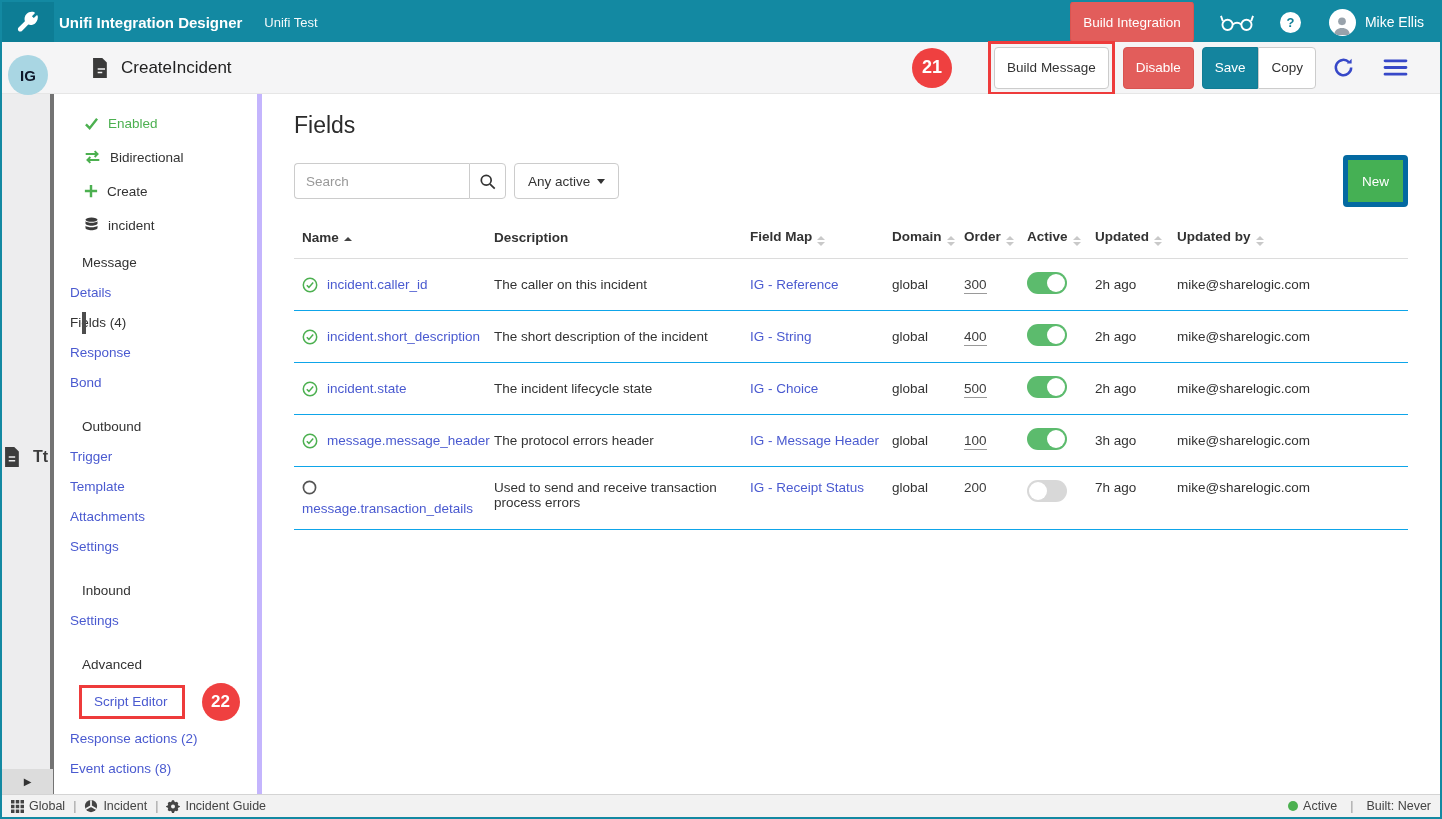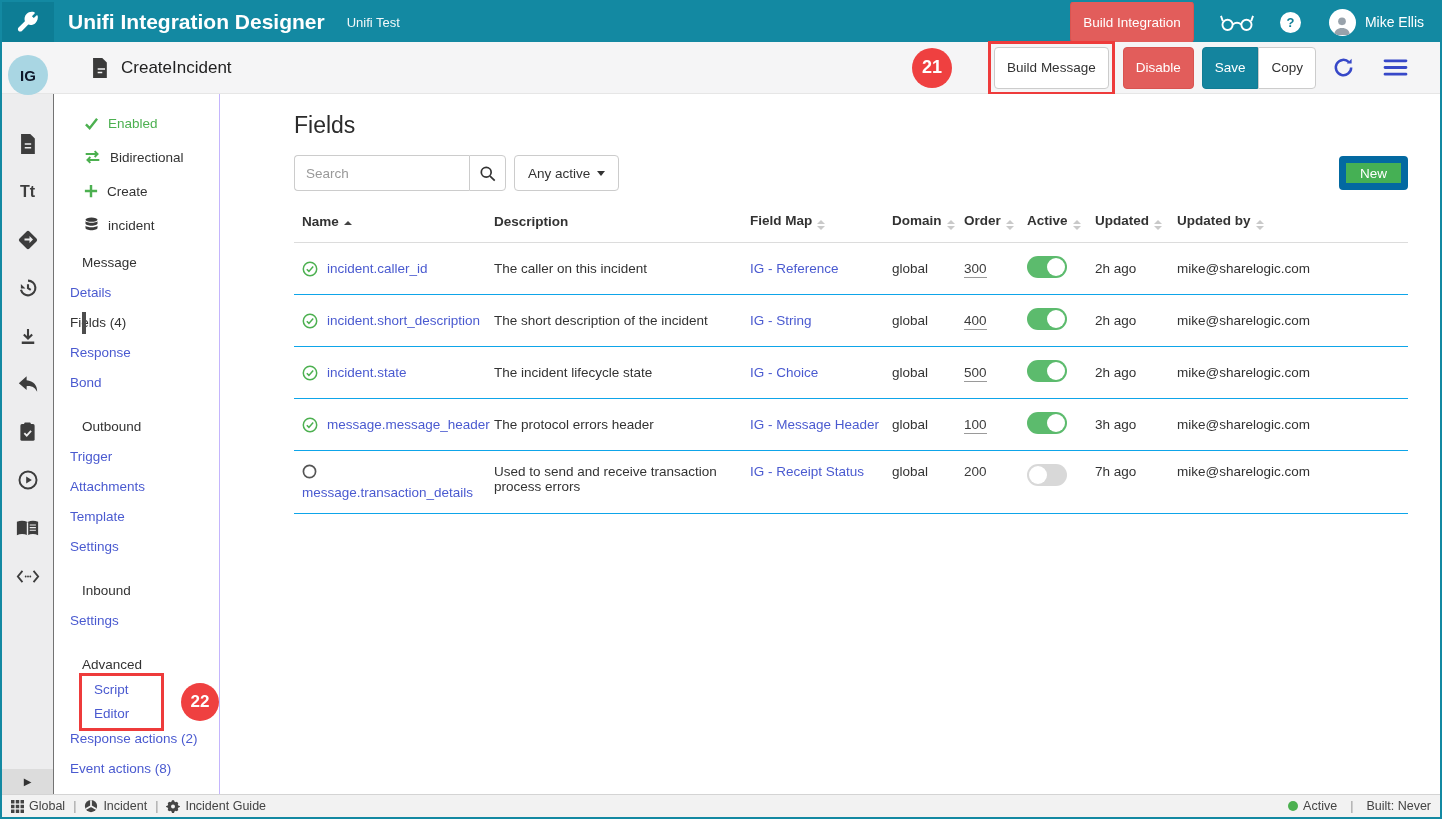--- a/index.html
+++ b/index.html
@@ -2,21 +2,21 @@
 <html><head>
 <meta charset="utf-8">
 <style>
   * { margin:0; padding:0; box-sizing:border-box; }
   html,body { background:#cfd4d8; font-family:"Liberation Sans","DejaVu Sans",sans-serif; }
   .page { position:relative; width:1442px; height:819px; background:#fff; border:2px solid #1389a2; overflow:hidden; }
 
   
   .navbar { position:absolute; top:0; left:0; right:0; height:40px; background:#1389a2; display:flex; align-items:center; color:#fff; }
   .navbar-logo { width:52px; height:40px; background:#0d7d95; display:flex; align-items:center; justify-content:center; flex:0 0 52px; }
-  .brand { font-size:21px; font-weight:bold; margin-left:14px; }
+  .brand { font-size:15px; font-weight:bold; margin-left:5px; }
   .env { font-size:13px; margin-left:22px; opacity:.95; }
   .nav-right { margin-left:auto; display:flex; align-items:center; padding-right:16px; }
   .btn { display:inline-flex; align-items:center; justify-content:center; height:42px; padding:0 12px; font-size:13.5px; border-radius:4px; border:1px solid transparent; cursor:pointer; white-space:nowrap; }
   .btn-red { background:#e25d5b; color:#fff; border-color:#d95350; }
   .glasses { margin-left:26px; display:flex; }
   .help-circle { margin-left:26px; width:21px; height:21px; border-radius:50%; background:#fff; color:#0d7d95; font-weight:bold; font-size:13px; display:flex; align-items:center; justify-content:center; }
   .user-avatar { margin-left:28px; width:27px; height:27px; border-radius:50%; background:#fff; display:flex; align-items:flex-end; justify-content:center; overflow:hidden; }
   .user-name { margin-left:9px; font-size:14px; }
 
   
@@ -28,27 +28,27 @@
   .badge-21 { margin-right:36px; }
   .annotation-box { border:3px solid #ee3b3b; padding:3px; margin-right:8px; }
   .btn-white { background:#fff; color:#333; border-color:#ccc; }
   .btn-group { display:inline-flex; margin-left:8px; margin-right:16px; }
   .btn-teal { background:#14849e; color:#fff; border-color:#117c94; border-radius:4px 0 0 4px; }
   .btn-copy { background:#fff; color:#333; border-color:#ccc; border-radius:0 4px 4px 0; }
   .icon-btn { color:#3748c8; display:flex; align-items:center; cursor:pointer; }
   .refresh { margin-right:28px; }
 
   
-  .rail { position:absolute; top:92px; left:0; width:52px; bottom:23px; background:#ededee; border-right:1px solid #737373; display:flex; flex-direction:column; align-items:center; padding-top:26px; }
+  .rail { position:absolute; top:92px; left:0; width:52px; bottom:23px; background:#ededee; border-right:4px solid #737373; display:flex; flex-direction:row; align-items:center; padding-top:26px;gap:12px; }
   .rail-item { width:52px; height:48px; display:flex; align-items:center; justify-content:center; color:#3d3d3d; cursor:pointer; }
   .rail-tt { font-weight:bold; font-size:16px; color:#3d3d3d; }
   .rail-collapse { position:absolute; bottom:0; left:0; width:51px; height:25px; background:#dcdcdc; display:flex; align-items:center; justify-content:center; cursor:pointer; color:#333; font-size:10px; }
 
   
-  .sidenav { position:absolute; top:92px; left:52px; width:166px; bottom:23px; background:#fff; border-right:1px solid #c4b5fd; padding-top:12px; font-size:13.5px; }
+  .sidenav { position:absolute; top:92px; left:52px; width:208px; bottom:23px; background:#fff; border-right:5px solid #c4b5fd; padding-top:12px; font-size:13.5px; }
   .nav-top-item { height:34px; display:flex; align-items:center; padding-left:30px; gap:9px; color:#333; }
   .nav-top-item.green { color:#4cb050; }
   .nav-header { height:30px; line-height:30px; padding-left:28px; color:#333; margin-top:0; }
   .nav-gap { margin-top:14px; }
   .nav-gap-sm { margin-top:6px; }
   .nav-link { position:relative; display:block; height:30px; line-height:30px; padding-left:16px; color:#4a5ad0; text-decoration:none; cursor:pointer; }
   .nav-link.active { color:#333; }
   .nav-link.active::before { content:""; position:absolute; left:28px; top:4px; width:4px; height:22px; background:#4d4d4d; }
   .adv-row { display:flex; align-items:center; height:44px; }
   .annotation-outline { border:3px solid #ee3b3b; margin-left:25px; padding:2px 14px 2px 12px; }
@@ -57,21 +57,21 @@
 
   
   .content { position:absolute; top:92px; left:260px; right:0; bottom:23px; background:#fff; padding:16px 32px; overflow:hidden; }
   .page-heading { font-size:23px; font-weight:500; color:#2b2b2b; margin:2px 0 16px; }
   .controls { display:flex; align-items:center; margin-bottom:10px; }
   .search-input { width:175px; height:36px; border:1px solid #ccc; border-right:none; border-radius:4px 0 0 4px; padding:0 11px; font-size:13.5px; color:#555; outline:none; }
   .search-input::placeholder { color:#999; }
   .search-btn { width:37px; height:36px; background:#fff; border:1px solid #ccc; border-radius:0 4px 4px 0; display:flex; align-items:center; justify-content:center; cursor:pointer; }
   .filter-btn { margin-left:8px; height:36px; padding:0 13px; background:#fff; border:1px solid #ccc; border-radius:4px; font-size:13.5px; color:#333; display:flex; align-items:center; gap:7px; cursor:pointer; }
   .caret-down { width:0; height:0; border-left:4px solid transparent; border-right:4px solid transparent; border-top:5px solid #333; }
-  .new-btn { margin-left:auto; height:34px; padding:0 14px; background:#45b054; border:7px solid #0369a1; border-radius:4px; color:#fff; font-size:13.5px; cursor:pointer; }
+  .new-btn { margin-left:auto; height:52px; padding:0 14px; background:#45b054; border:5px solid #0369a1; border-radius:4px; color:#fff; font-size:13.5px; cursor:pointer; }
 
   table { width:100%; border-collapse:collapse; table-layout:fixed; font-size:13.5px; margin-top:8px; }
   th { text-align:left; font-weight:bold; color:#333; padding:12px 8px 12px 0; border-bottom:1px solid #dcdcdc; cursor:pointer; white-space:nowrap; }
   th:first-child { padding-left:8px; }
   td { padding:13px 8px 13px 0; border-bottom:1px solid #0ea5e9; color:#333; vertical-align:middle; }
   td:first-child { padding-left:8px; }
   .sorts { display:inline-flex; flex-direction:column; gap:2px; margin-left:5px; vertical-align:1px; }
   .tri-up { width:0; height:0; border-left:4px solid transparent; border-right:4px solid transparent; border-bottom:4px solid #c9c9c9; }
   .tri-down { width:0; height:0; border-left:4px solid transparent; border-right:4px solid transparent; border-top:4px solid #c9c9c9; }
   .tri-dark { border-bottom-color:#444; }
@@ -270,22 +270,22 @@
     </div>
 
     <div class="nav-header nav-gap-sm">Message</div>
     <a class="nav-link">Details</a>
     <a class="nav-link active">Fields (4)</a>
     <a class="nav-link">Response</a>
     <a class="nav-link">Bond</a>
 
     <div class="nav-header nav-gap">Outbound</div>
     <a class="nav-link">Trigger</a>
+    <a class="nav-link">Template</a>
     <a class="nav-link">Attachments</a>
-    <a class="nav-link">Template</a>
     <a class="nav-link">Settings</a>
 
     <div class="nav-header nav-gap">Inbound</div>
     <a class="nav-link">Settings</a>
 
     <div class="nav-header nav-gap">Advanced</div>
     <div class="adv-row">
       <div class="annotation-outline">
         <a>Script Editor</a>
       </div>

